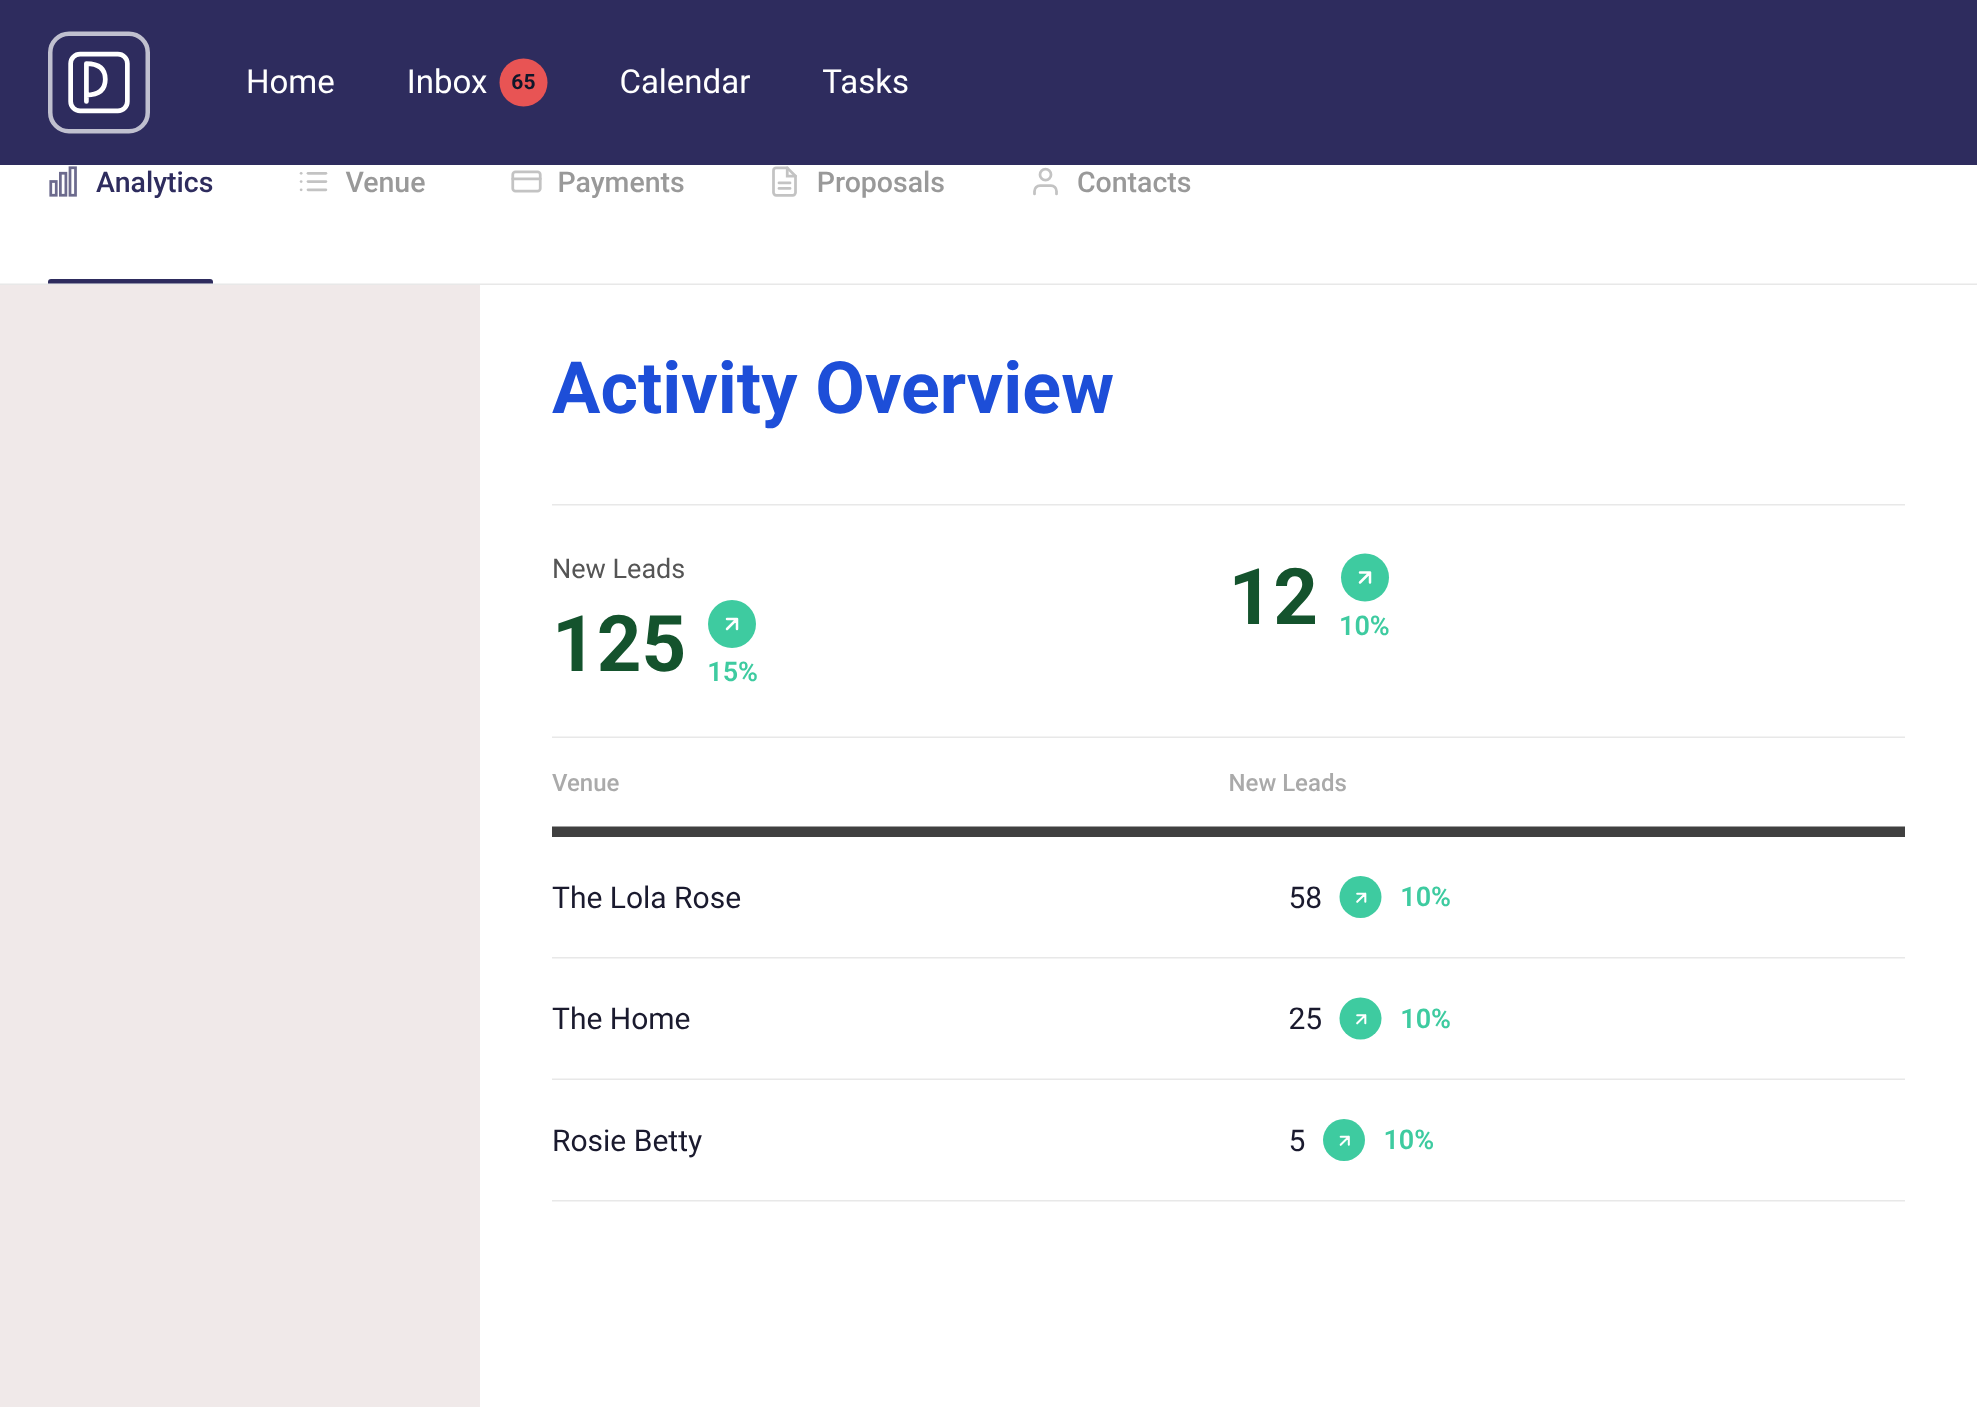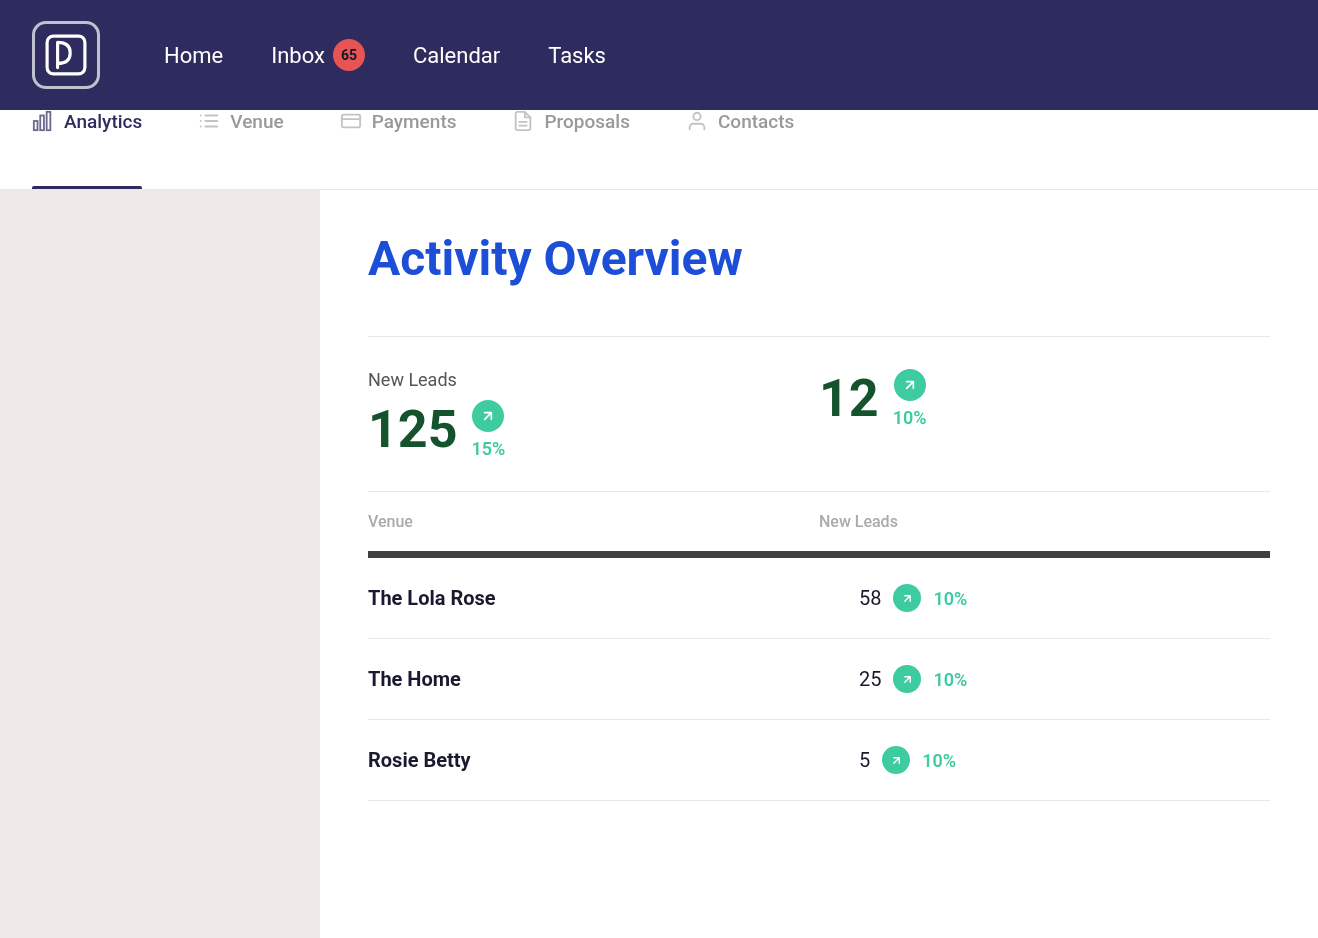--- a/index.html
+++ b/index.html
@@ -190,21 +190,21 @@
     .table-data-row {
       display: grid;
       grid-template-columns: 1fr 1fr;
       padding: 26px 0;
       border-bottom: 1px solid #e8e8e8;
       align-items: center;
     }
     .table-venue {
       font-size: 20px;
       color: #1a1a2e;
-      font-weight: 700;
+      font-weight: 400;
     }
     .table-leads {
       display: flex;
       align-items: center;
       gap: 12px;
       font-size: 20px;
       color: #1a1a2e;
       margin-left: 40px;
     }
     .small-arrow-circle {

